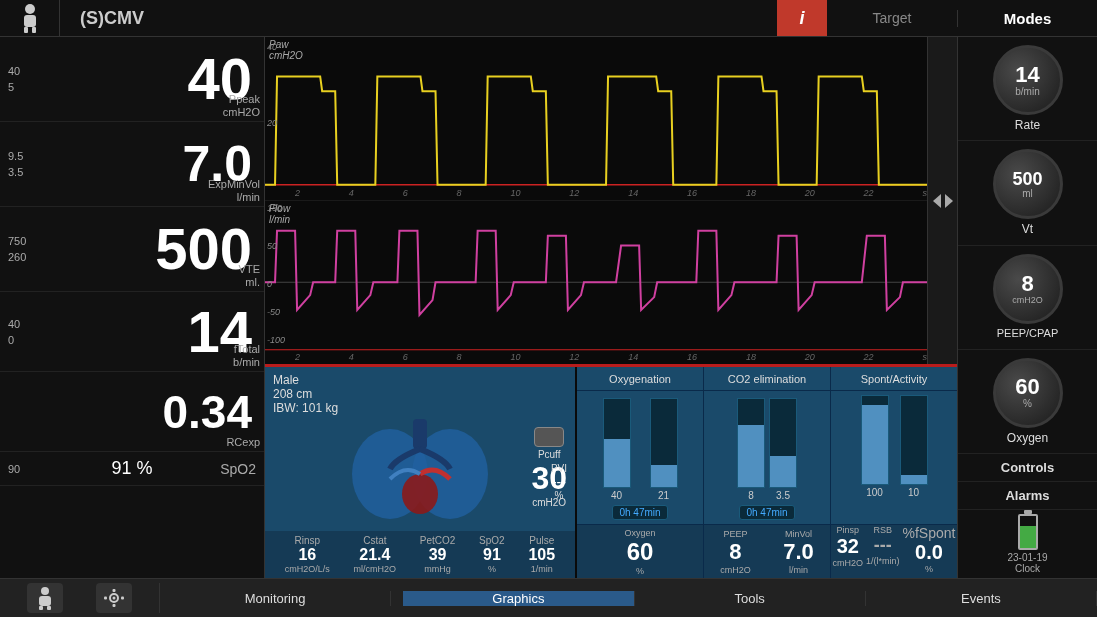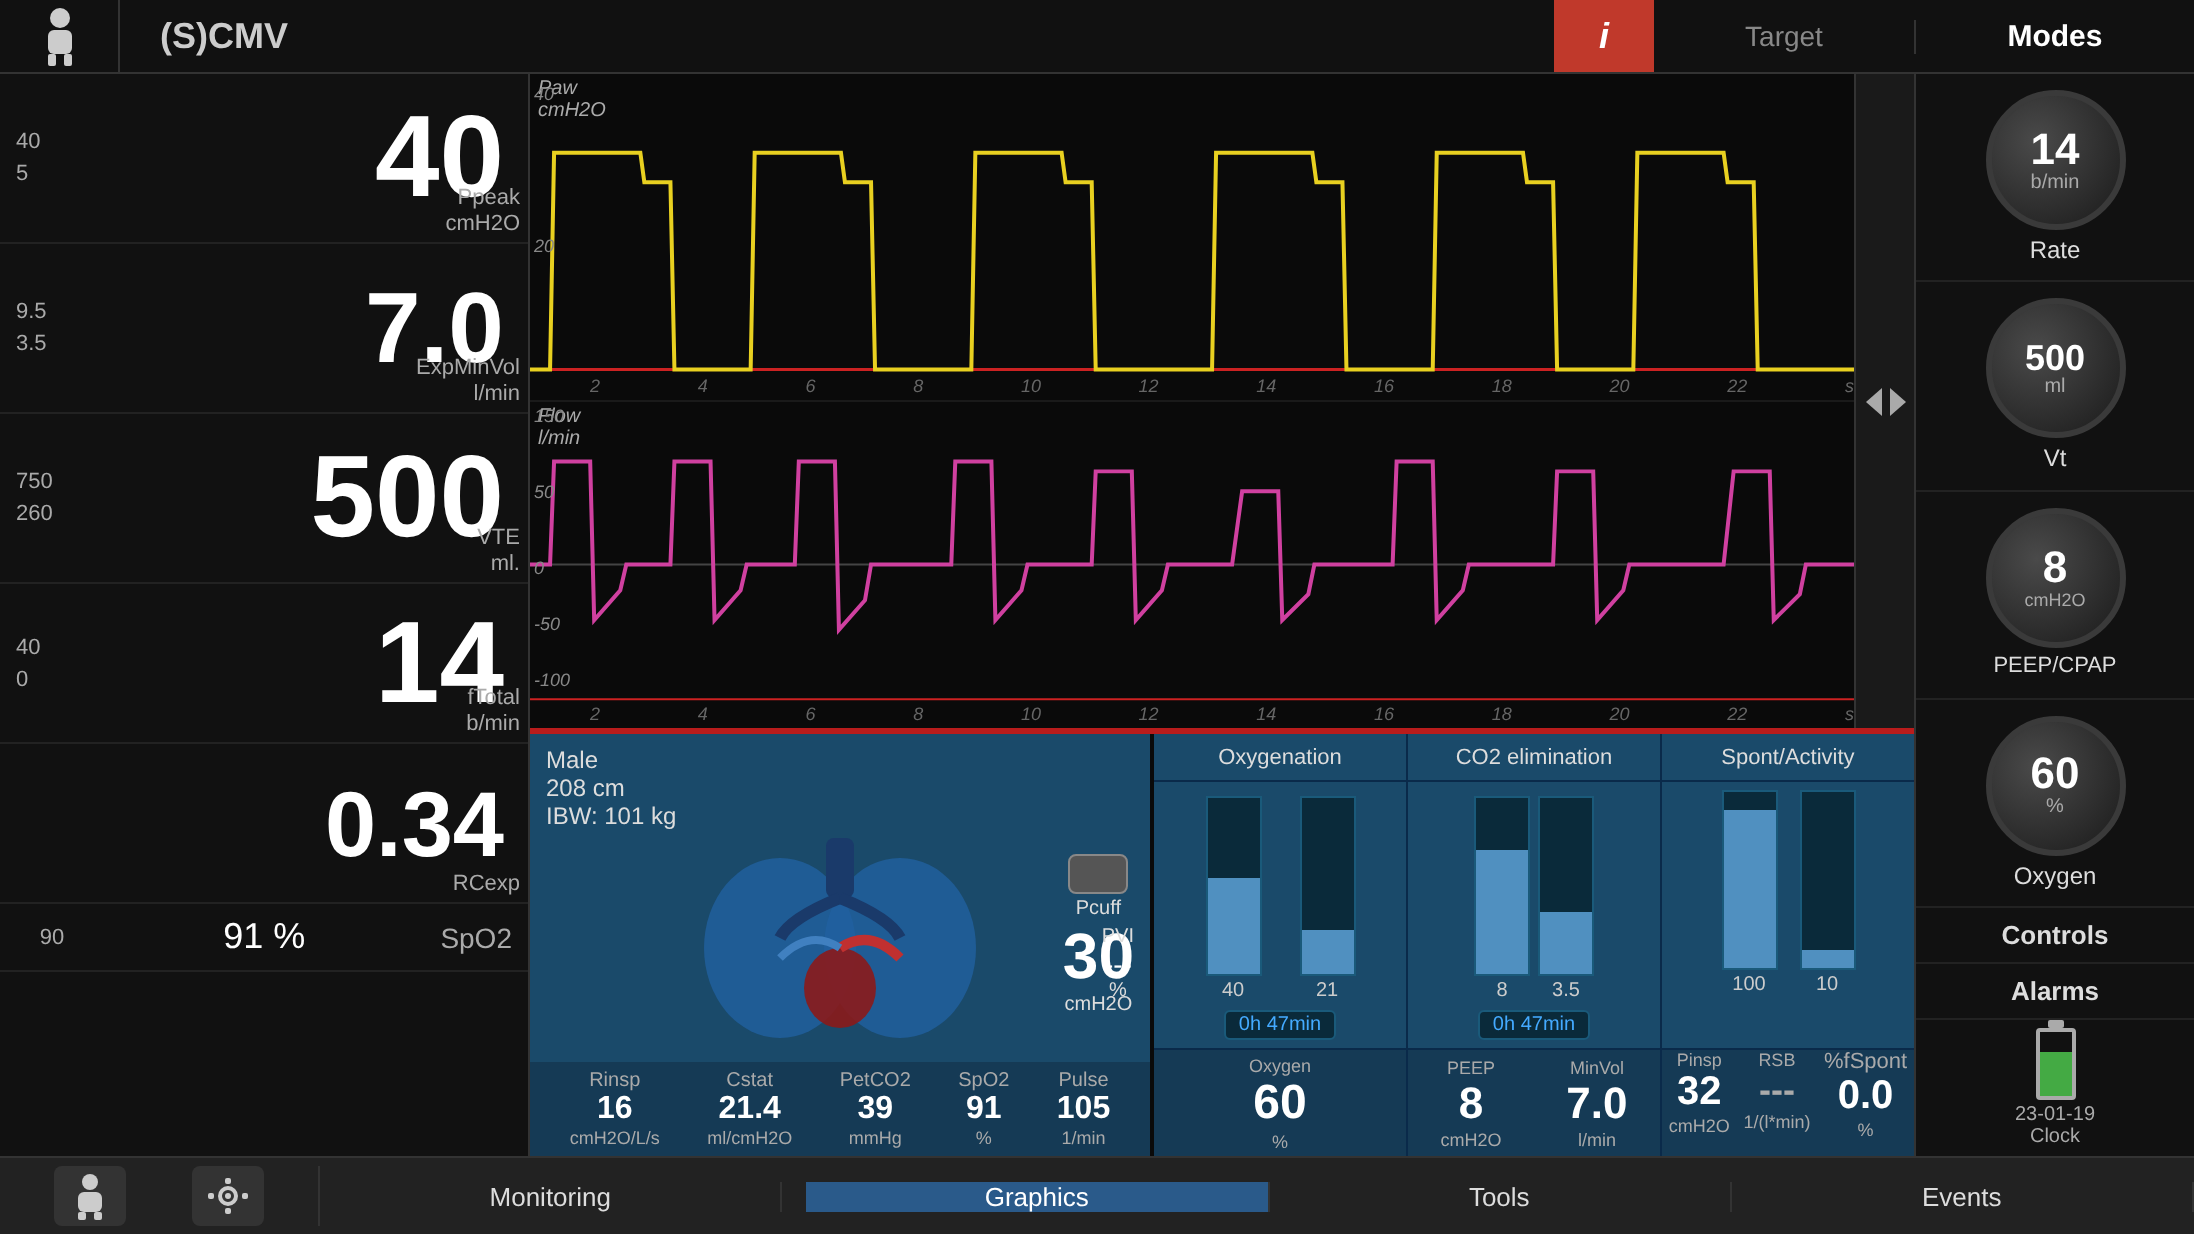--- a/index.html
+++ b/index.html
@@ -130,21 +130,20 @@
       display: flex;
       align-items: center;
       padding: 6px 4px;
       border-bottom: 1px solid #222;
     }
     .spO2-limit {
       font-size: 11px;
       color: #aaa;
       width: 40px;
       padding-left: 4px;
-      text-align: center;
     }
     .spO2-value {
       flex: 1;
       text-align: center;
       font-size: 18px;
       color: white;
     }
     .spO2-label {
       font-size: 14px;
       color: #aaa;
@@ -766,21 +765,21 @@
                 <div style="font-size:9px;color:#aaa;">Pinsp</div>
                 <div style="font-size:20px;font-weight:bold;color:white;">32</div>
                 <div style="font-size:9px;color:#aaa;">cmH2O</div>
               </div>
               <div style="text-align:center;">
                 <div style="font-size:9px;color:#aaa;">RSB</div>
                 <div style="font-size:18px;font-weight:bold;color:#aaa;">---</div>
                 <div style="font-size:9px;color:#aaa;">1/(l*min)</div>
               </div>
               <div style="text-align:center;">
-                <div style="font-size:11px;color:#aaa;">%fSpont</div>
+                <div style="font-size:14px;color:#aaa;">%fSpont</div>
                 <div style="font-size:20px;font-weight:bold;color:white;">0.0</div>
                 <div style="font-size:9px;color:#aaa;">%</div>
               </div>
             </div>
           </div>
         </div>
       </div>
     </div>
 
     <div class="right-panel">

